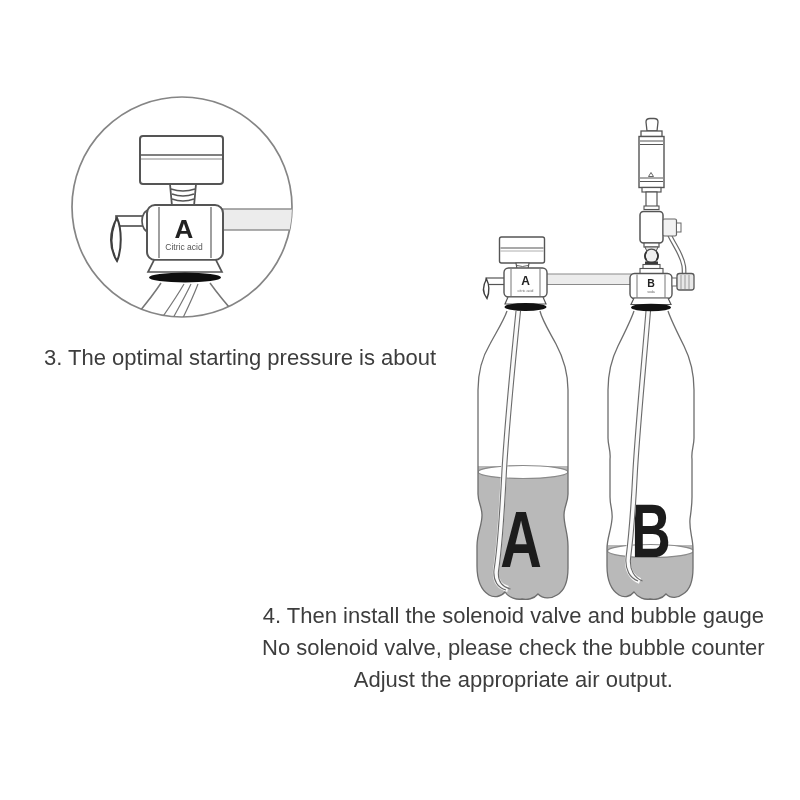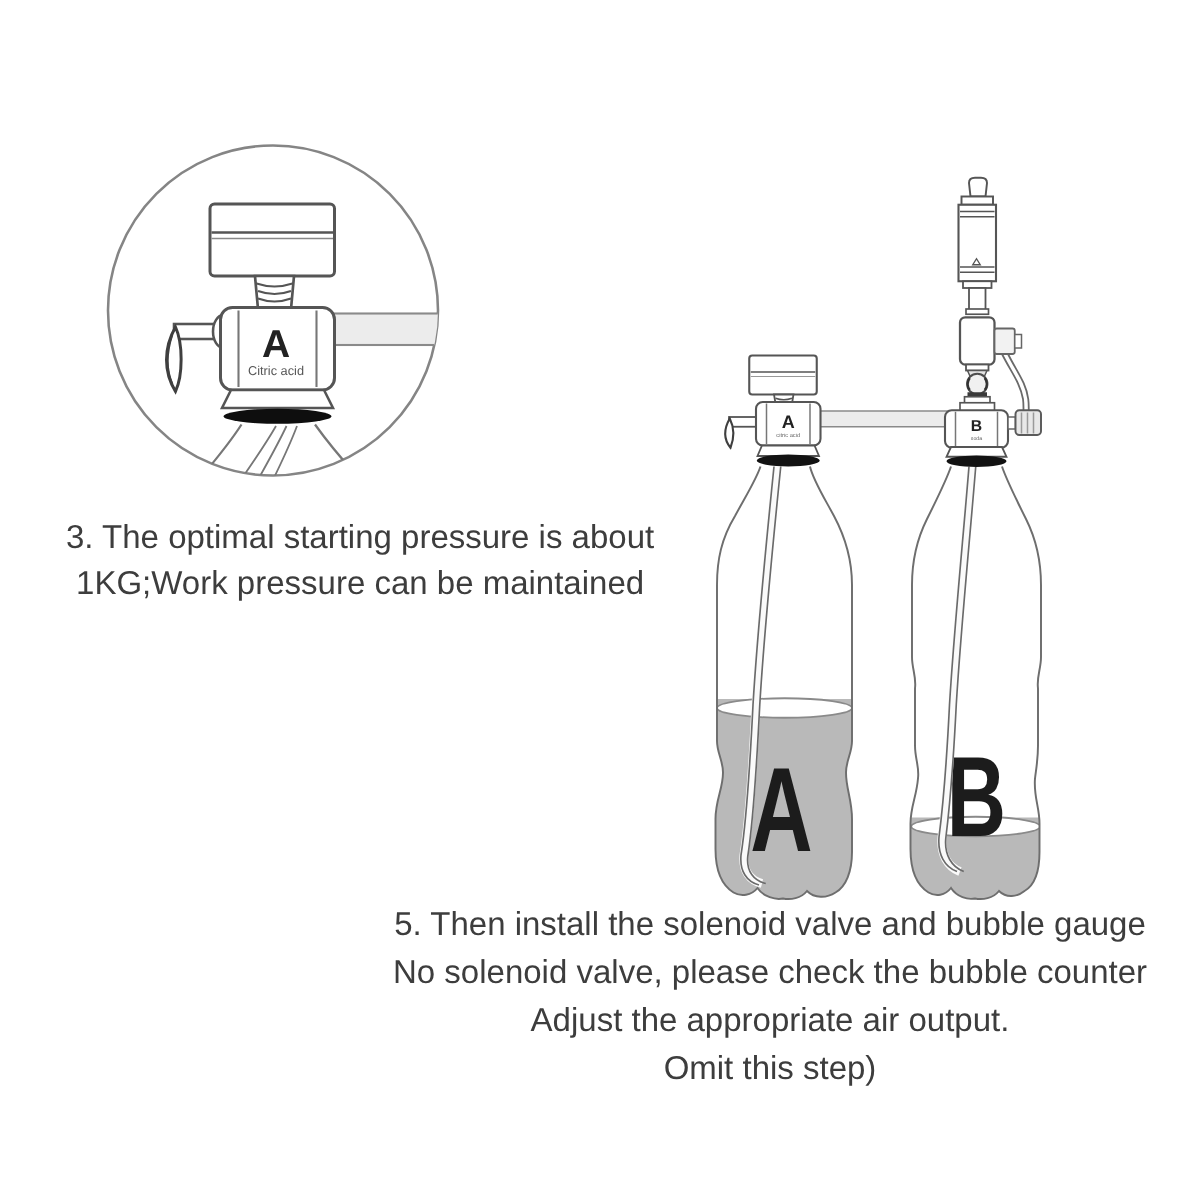--- a/index.html
+++ b/index.html
@@ -191,21 +191,19 @@
         <line x1="689" y1="275" x2="689" y2="289" stroke="#9a9a9a" stroke-width="1"></line>
       </g>
       <path d="M634,298 L668,298 L671,304.5 L631,304.5 Z" fill="#ffffff" stroke="#555555" stroke-width="1.2"></path>
       <ellipse cx="651" cy="307.5" rx="20" ry="3.8" fill="#121212"></ellipse>
     </g>
   </g>
 </svg>
 
 <div class="instr" id="step3">
   <div>3. The optimal starting pressure is about</div>
-  <div>1KG;Work pressure can be maintained</div>
 </div>
 
 <div class="instr" id="step4">
-  <div>5. Then install the solenoid valve and bubble gauge</div>
+  <div>4. Then install the solenoid valve and bubble gauge</div>
   <div>No solenoid valve, please check the bubble counter</div>
   <div>Adjust the appropriate air output.</div>
-  <div>Omit this step)</div>
 </div>
 
 </body></html>

